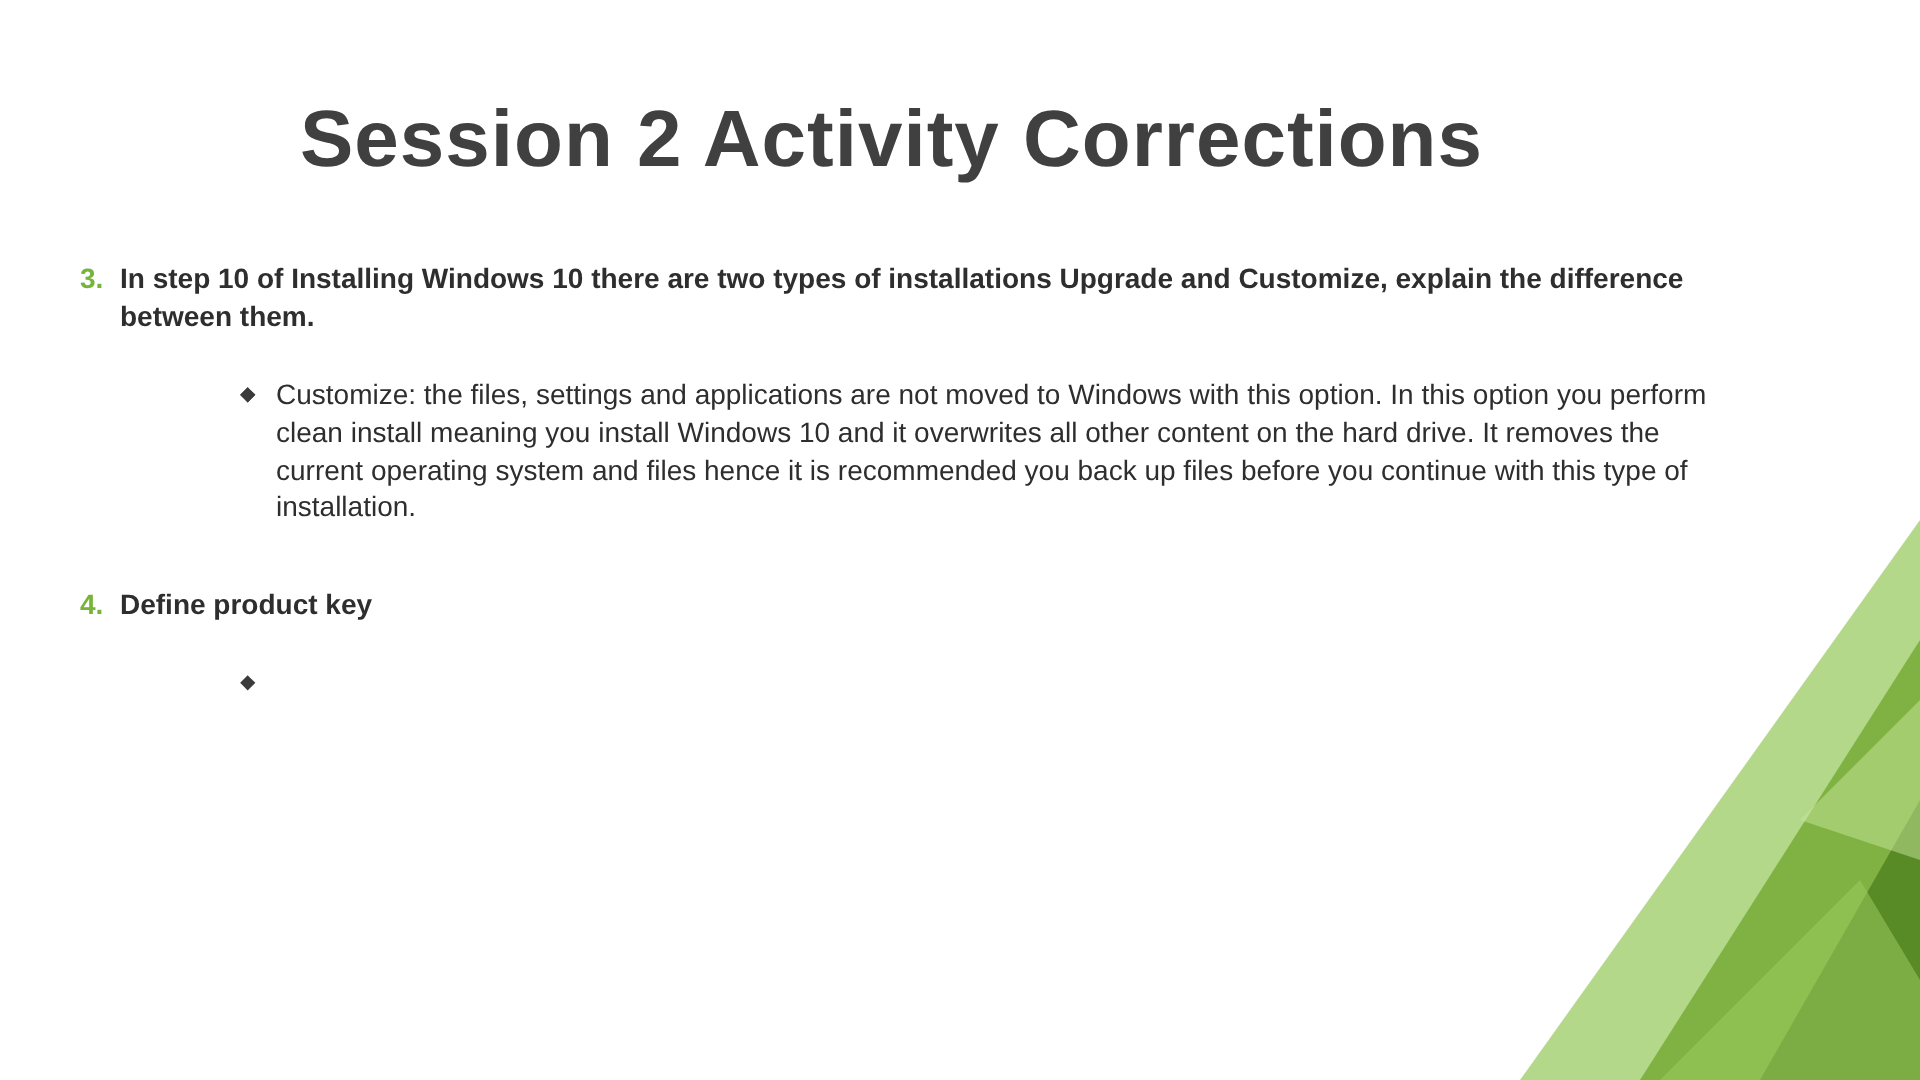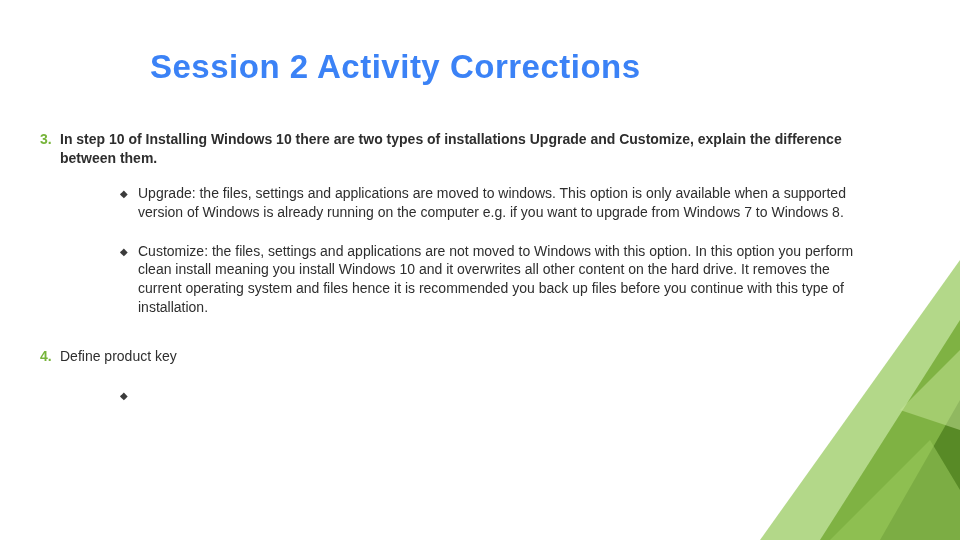--- a/index.html
+++ b/index.html
@@ -14,23 +14,23 @@
   }
   .slide {
     position: relative;
     width: 100%;
     height: 100%;
   }
   .title {
     position: absolute;
     top: 48px;
     left: 150px;
-    font-size: 33px;
+    font-size: 40px;
     font-weight: 600;
-    color: #3b82f6;
+    color: #404040;
     letter-spacing: 0.5px;
   }
   .body-area {
     position: absolute;
     top: 130px;
     left: 40px;
     width: 835px;
     font-size: 14px;
     color: #2e2e2e;
     line-height: 1.35;
@@ -44,21 +44,21 @@
     position: absolute;
     left: 0;
     top: 0;
     color: #76b43a;
     font-weight: 600;
   }
   .q3-text {
     font-weight: 700;
   }
   .q4-text {
-    font-weight: 400;
+    font-weight: 700;
     text-align: center;
   }
   .sublist {
     margin-top: 16px;
     padding-left: 60px;
   }
   .bullet {
     position: relative;
     padding-left: 18px;
     margin-bottom: 20px;
@@ -86,21 +86,20 @@
   <div class="title">Session 2 Activity Corrections</div>
 
   <div class="body-area">
 
     <div class="numitem">
       <span class="num">3.</span>
       <span class="q3-text">In step 10 of Installing Windows 10 there are two types of installations Upgrade and Customize, explain the difference between them.</span>
       <div class="sublist">
         <div class="bullet">
           <span class="marker">◆</span>
-          <span>Upgrade: the files, settings and applications are moved to windows. This option is only available when a supported version of Windows is already running on the computer e.g. if you want to upgrade from Windows 7 to Windows 8.</span>
         </div>
         <div class="bullet">
           <span class="marker">◆</span>
           <span>Customize: the files, settings and applications are not moved to Windows  with this option. In this option you perform clean install meaning you install Windows 10 and it overwrites all other content on the hard drive. It removes the current operating system and files hence it is recommended you back up files before you continue with this type of installation.</span>
         </div>
       </div>
     </div>
 
     <div class="numitem" style="margin-top:30px;">
       <span class="num">4.</span>

